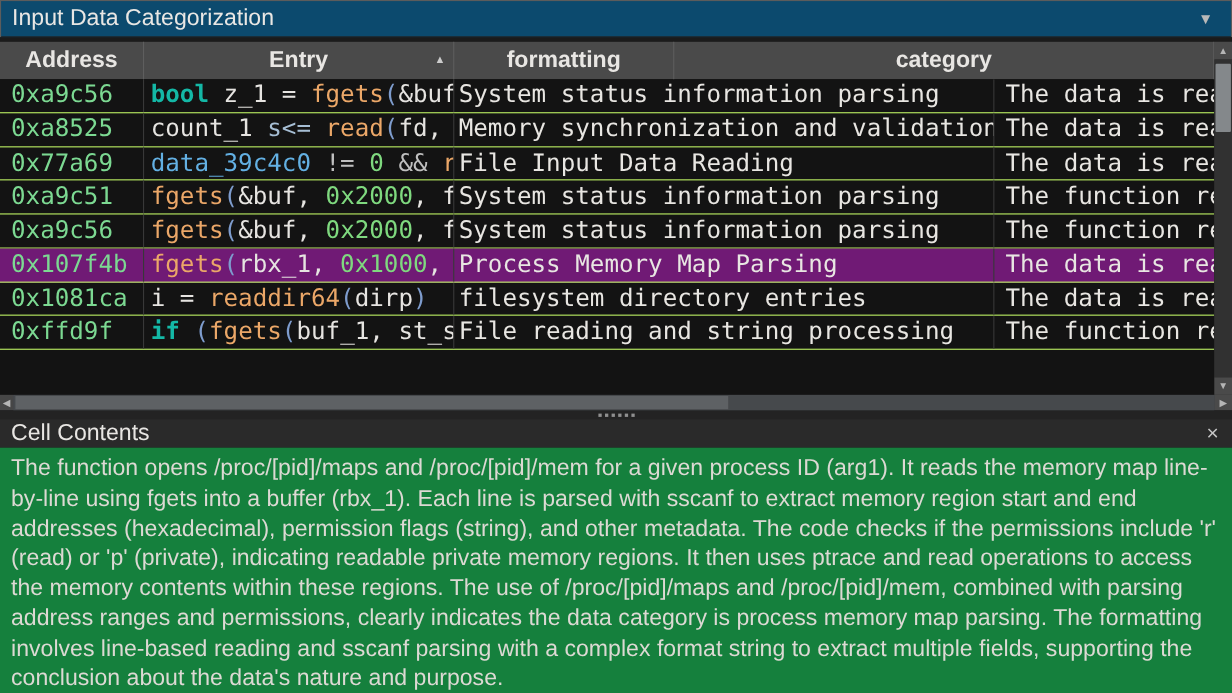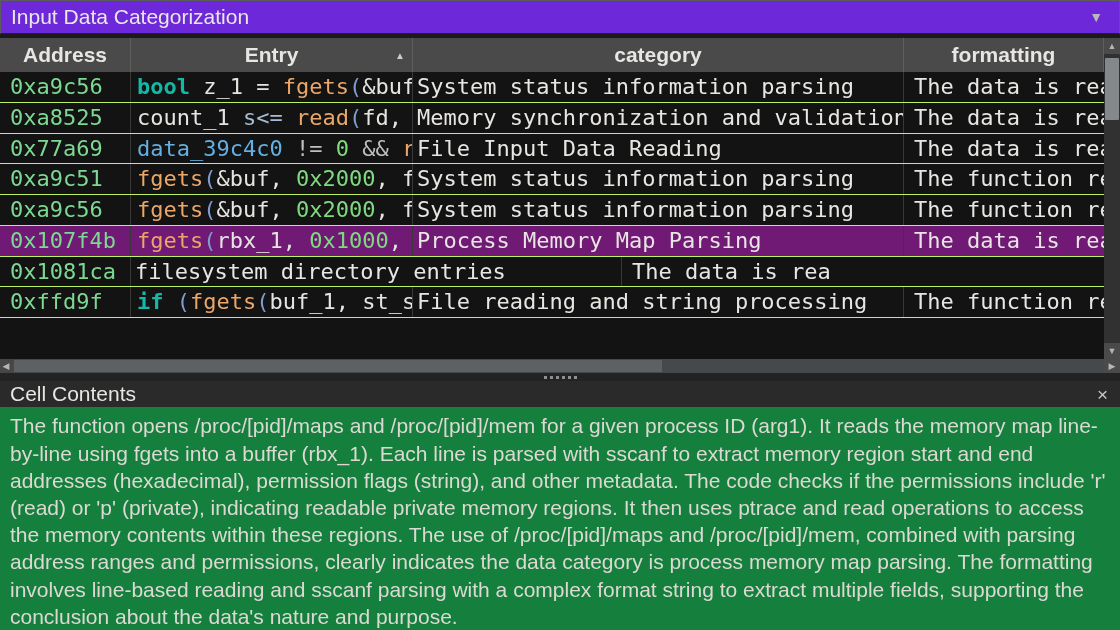--- a/index.html
+++ b/index.html
@@ -1,21 +1,21 @@
 <!DOCTYPE html>
 <html><head>
 <meta charset="utf-8">
 <style>
   * { margin:0; padding:0; box-sizing:border-box; }
   html,body { width:1120px; height:630px; overflow:hidden; background:#1a1a1a;
               font-family:"Liberation Sans", sans-serif; }
   .app { width:1120px; height:630px; display:flex; flex-direction:column; background:#1a1a1a; }
 
   
-  .titlebar { height:38px; background:#6d28d9; border:1px solid #5c5c5c; border-bottom:1px solid #222;
+  .titlebar { height:38px; background:#0c4a6e; border:1px solid #5c5c5c; border-bottom:1px solid #222;
               display:flex; align-items:center; padding:0 10px; color:#e9e7e4; font-size:21px; }
   .titlebar .caret { margin-left:auto; color:#b9b9b9; font-size:14px; padding-right:6px; }
   .gap { height:4px; background:#1b1b1b; }
 
   
   .table-region { display:flex; height:356px;border-radius:23px; }
   .table-main { flex:1; display:flex; flex-direction:column; min-width:0; }
   .thead { height:34px; display:flex; background:#4a4a4a; color:#e8e6e3; font-weight:bold; font-size:21px; }
   .th { display:flex; align-items:center; justify-content:center; border-right:1px solid #5e5e5e; position:relative; }
   .sort-ind { position:absolute; right:7px; top:50%; transform:translateY(-50%); font-size:10px; color:#cccccc; }
@@ -75,25 +75,25 @@
   <div class="table-region">
     <div class="table-main">
       <div class="thead">
         <div class="th col-a">
           <span>Address</span>
         </div>
         <div class="th col-e">
           <span>Entry</span>
           <span class="sort-ind">▲</span>
         </div>
+        <div class="th col-f">
+          <span>formatting</span>
+        </div>
         <div class="th col-c">
           <span>category</span>
-        </div>
-        <div class="th col-f">
-          <span>formatting</span>
         </div>
       </div>
       <div class="tbody">
           <div class="tr">
             <div class="td addr col-a">0xa9c56</div>
             <div class="td entry col-e"><span class="c-kw">bool</span><span class="c-tx"> z_1 = </span><span class="c-fn">fgets</span><span class="c-par">(</span><span class="c-tx">&amp;buf,</span></div>
             <div class="td cat col-c">System status information parsing</div>
             <div class="td fmt col-f">The data is rea</div>
           </div>
           <div class="tr">
@@ -121,20 +121,21 @@
             <div class="td fmt col-f">The function re</div>
           </div>
           <div class="tr selected">
             <div class="td addr col-a">0x107f4b</div>
             <div class="td entry col-e"><span class="c-fn">fgets</span><span class="c-par">(</span><span class="c-tx">rbx_1, </span><span class="c-num">0x1000</span><span class="c-tx">, f</span></div>
             <div class="td cat col-c">Process Memory Map Parsing</div>
             <div class="td fmt col-f">The data is rea</div>
           </div>
           <div class="tr">
             <div class="td addr col-a">0x1081ca</div>
+            <div class="td entry col-e"><span class="c-tx">i = </span><span class="c-fn">readdir64</span><span class="c-par">(</span><span class="c-tx">dirp</span><span class="c-par">)</span></div>
             <div class="td cat col-c">filesystem directory entries</div>
             <div class="td fmt col-f">The data is rea</div>
           </div>
           <div class="tr">
             <div class="td addr col-a">0xffd9f</div>
             <div class="td entry col-e"><span class="c-kw">if </span><span class="c-par">(</span><span class="c-fn">fgets</span><span class="c-par">(</span><span class="c-tx">buf_1, st_si</span></div>
             <div class="td cat col-c">File reading and string processing</div>
             <div class="td fmt col-f">The function re</div>
           </div>
         </div>

